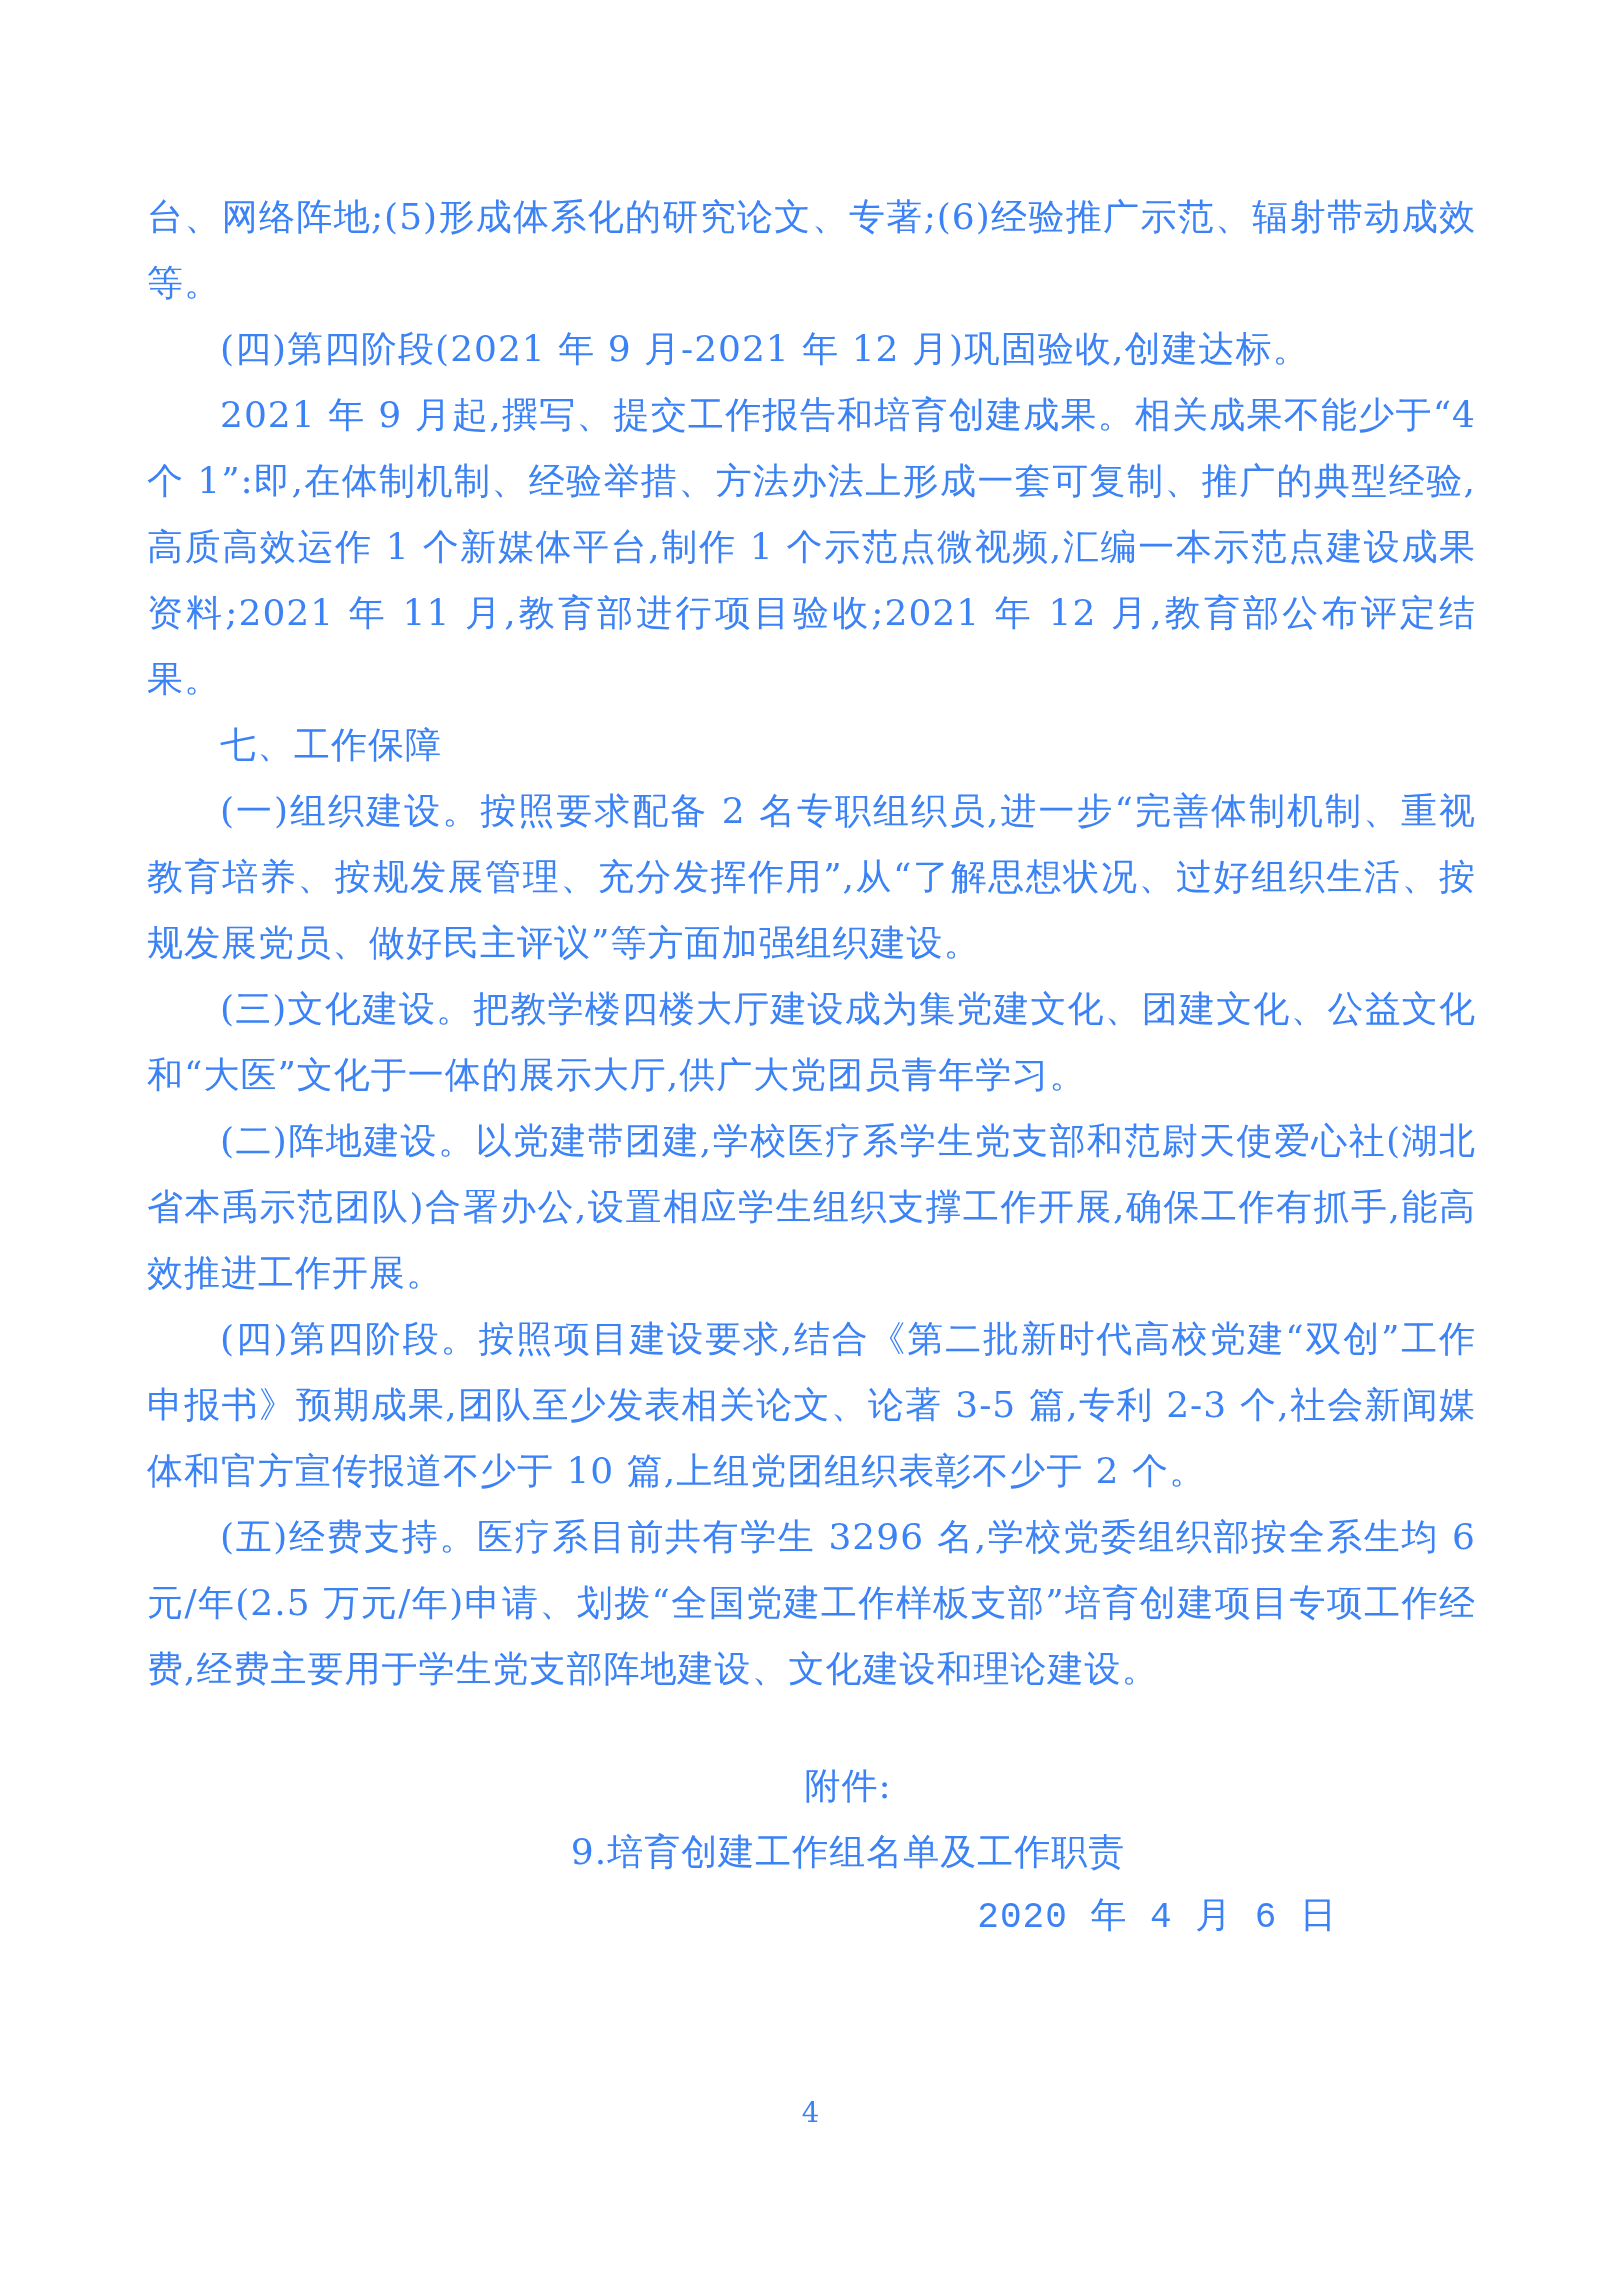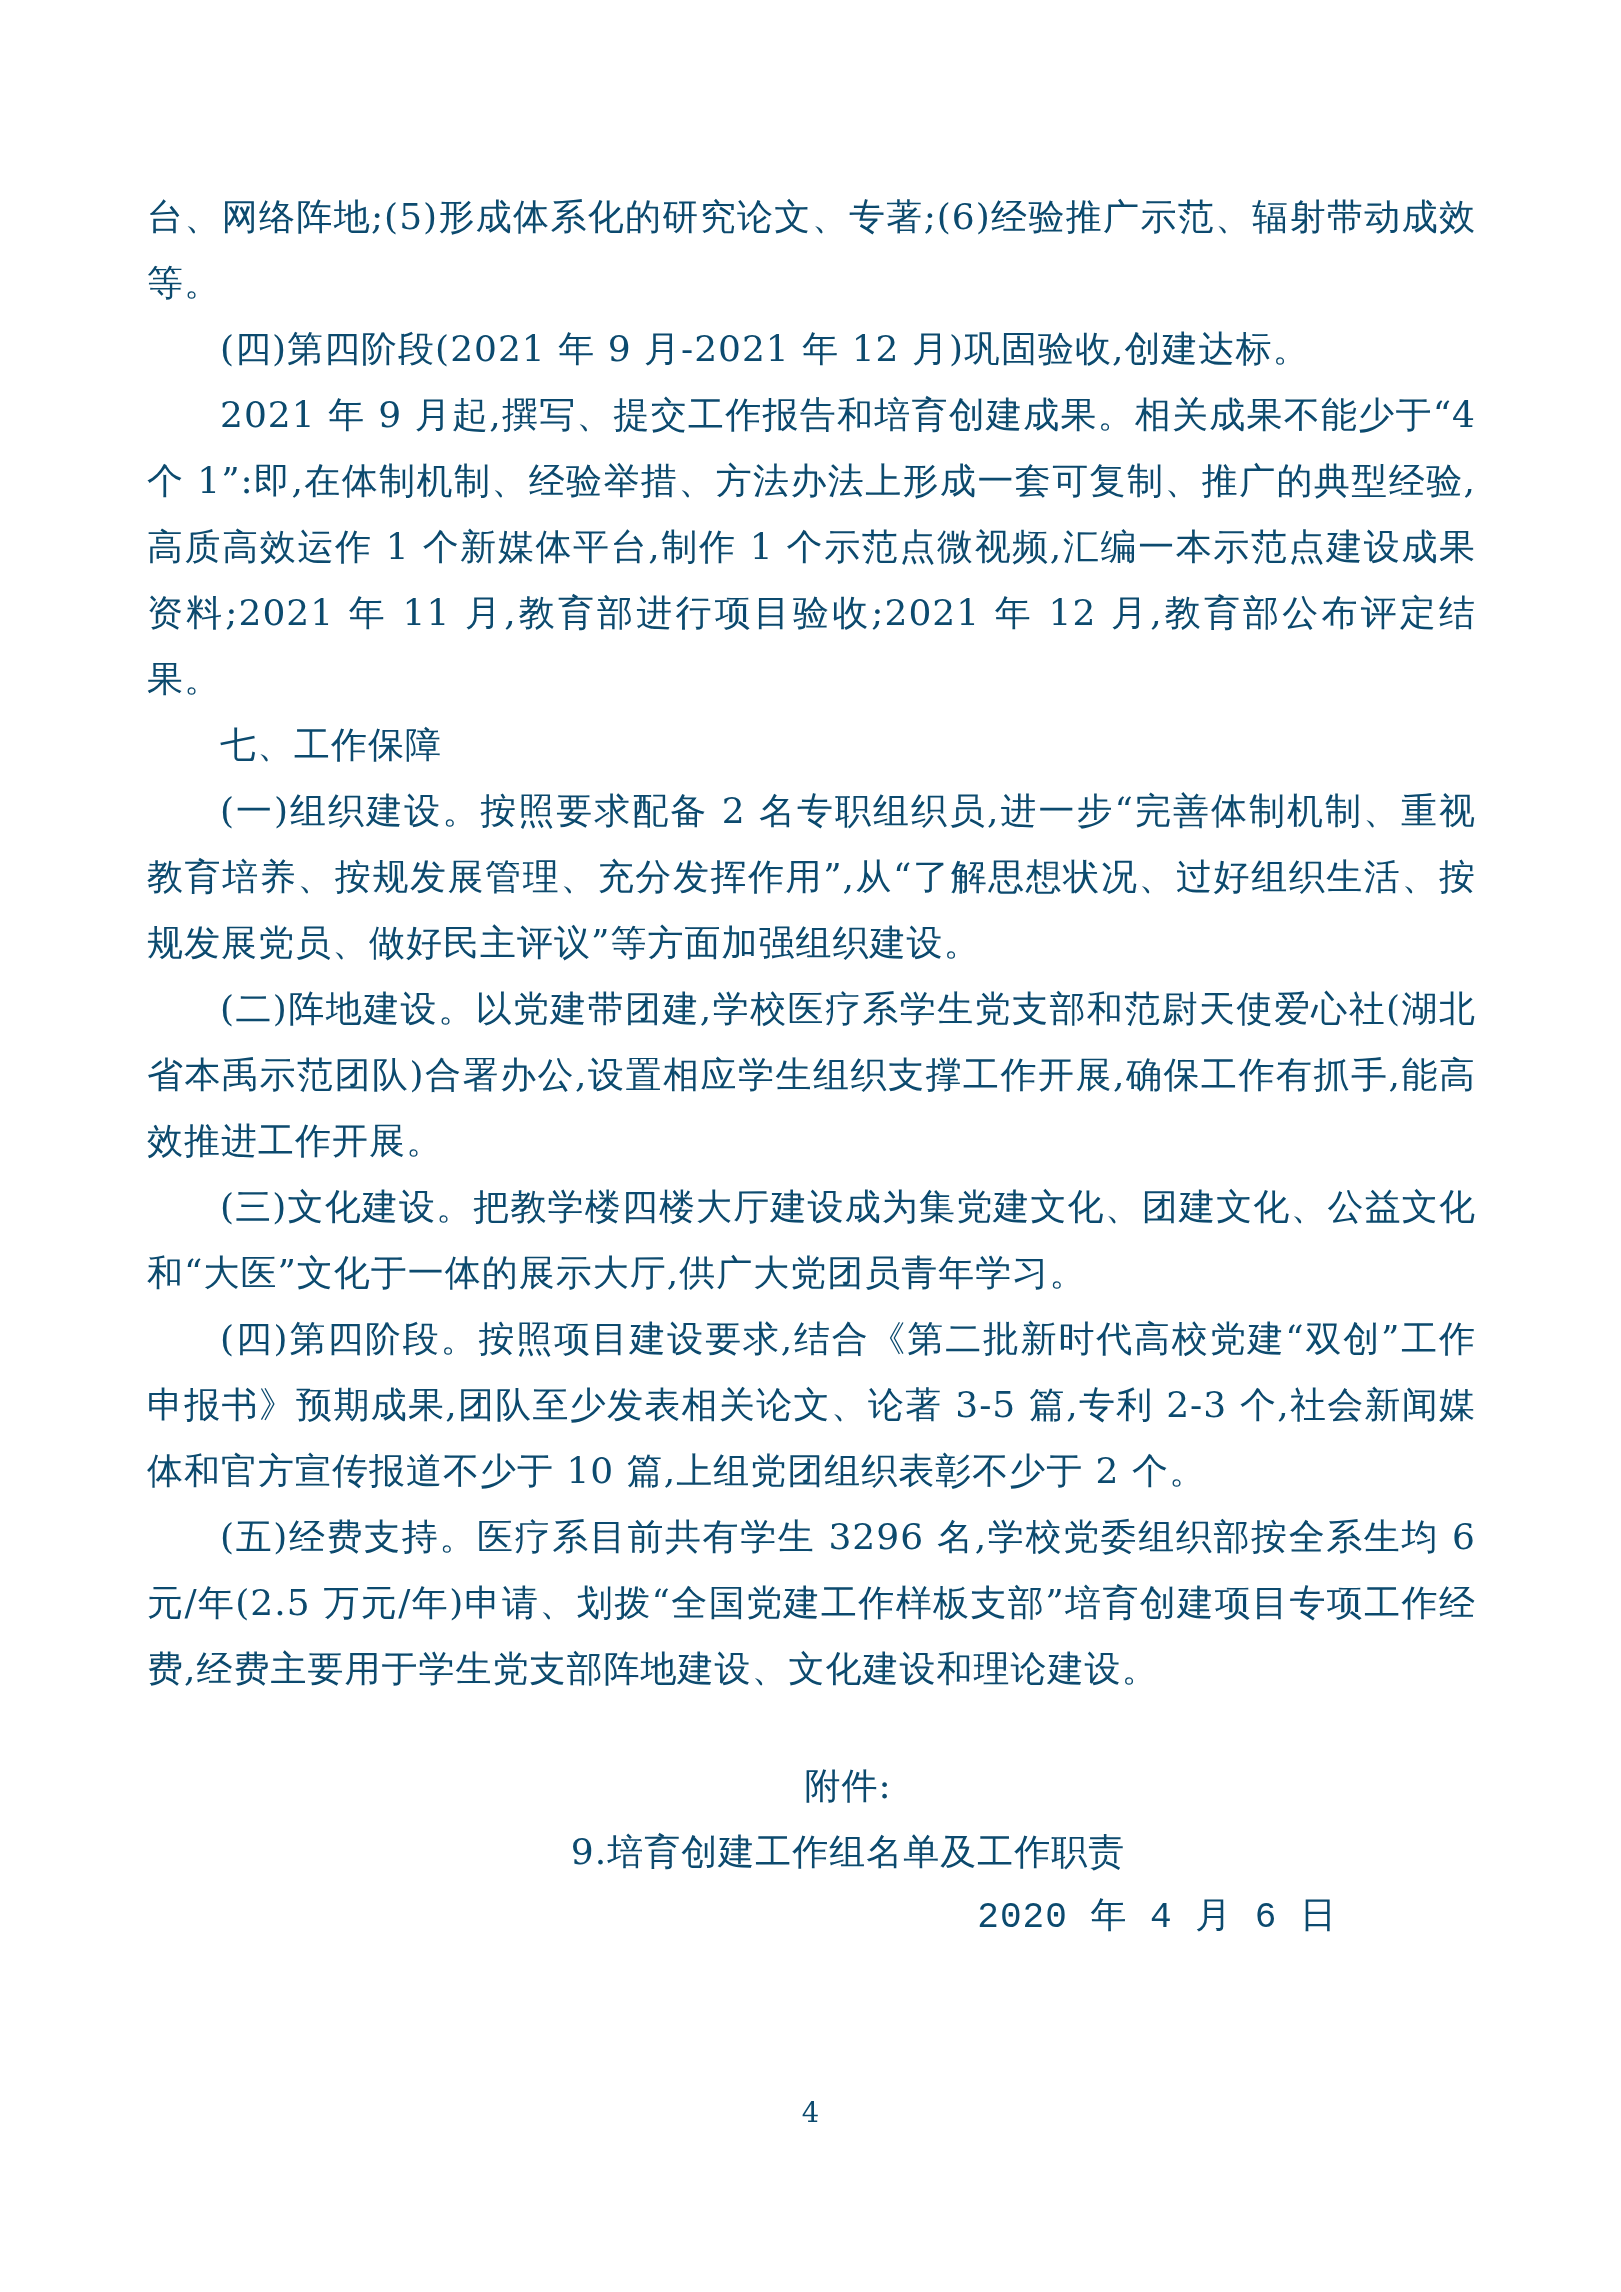--- a/index.html
+++ b/index.html
@@ -5,21 +5,21 @@
   html, body {
     margin: 0;
     padding: 0;
     background: #ffffff;
   }
   .page {
     position: relative;
     width: 1621px;
     height: 2293px;
     background: #ffffff;
-    color: #0c4a6e;
+    color: #3b82f6;
     font-family: "DejaVu Serif", "Liberation Serif", serif;
     overflow: hidden;
   }
   .content {
     position: absolute;
     left: 147px;
     top: 184px;
     width: 1329px;
   }
   p.para {
@@ -69,23 +69,23 @@
     <p class="para continuation"><span>台、网络阵地;(5)形成体系化的研究论文、专著;(6)经验推广示范、辐射带动成效等。</span></p>
 
     <p class="para heading"><span class="lead">(四)第四阶段(2021 年 9 月-2021 年 12 月)巩固验收,创建达标。</span></p>
 
     <p class="para"><span>2021 年 9 月起,撰写、提交工作报告和培育创建成果。相关成果不能少于“4 个 1”:即,在体制机制、经验举措、方法办法上形成一套可复制、推广的典型经验,高质高效运作 1 个新媒体平台,制作 1 个示范点微视频,汇编一本示范点建设成果资料;2021 年 11 月,教育部进行项目验收;2021 年 12 月,教育部公布评定结果。</span></p>
 
     <p class="para heading"><span class="lead">七、工作保障</span></p>
 
     <p class="para"><span class="lead">(一)组织建设。</span><span>按照要求配备 2 名专职组织员,进一步“完善体制机制、重视教育培养、按规发展管理、充分发挥作用”,从“了解思想状况、过好组织生活、按规发展党员、做好民主评议”等方面加强组织建设。</span></p>
 
+    <p class="para"><span class="lead">(三)文化建设。</span><span>把教学楼四楼大厅建设成为集党建文化、团建文化、公益文化和“大医”文化于一体的展示大厅,供广大党团员青年学习。</span></p>
+
     <p class="para"><span class="lead">(二)阵地建设。</span><span>以党建带团建,学校医疗系学生党支部和范尉天使爱心社(湖北省本禹示范团队)合署办公,设置相应学生组织支撑工作开展,确保工作有抓手,能高效推进工作开展。</span></p>
-
-    <p class="para"><span class="lead">(三)文化建设。</span><span>把教学楼四楼大厅建设成为集党建文化、团建文化、公益文化和“大医”文化于一体的展示大厅,供广大党团员青年学习。</span></p>
 
     <p class="para"><span class="lead">(四)第四阶段。</span><span>按照项目建设要求,结合《第二批新时代高校党建“双创”工作申报书》预期成果,团队至少发表相关论文、论著 3-5 篇,专利 2-3 个,社会新闻媒体和官方宣传报道不少于 10 篇,上组党团组织表彰不少于 2 个。</span></p>
 
     <p class="para"><span class="lead">(五)经费支持。</span><span>医疗系目前共有学生 3296 名,学校党委组织部按全系生均 6 元/年(2.5 万元/年)申请、划拨“全国党建工作样板支部”培育创建项目专项工作经费,经费主要用于学生党支部阵地建设、文化建设和理论建设。</span></p>
 
     <div class="attachments">
       <p class="para">附件:</p>
       <p class="para">9.培育创建工作组名单及工作职责</p>
     </div>
 

